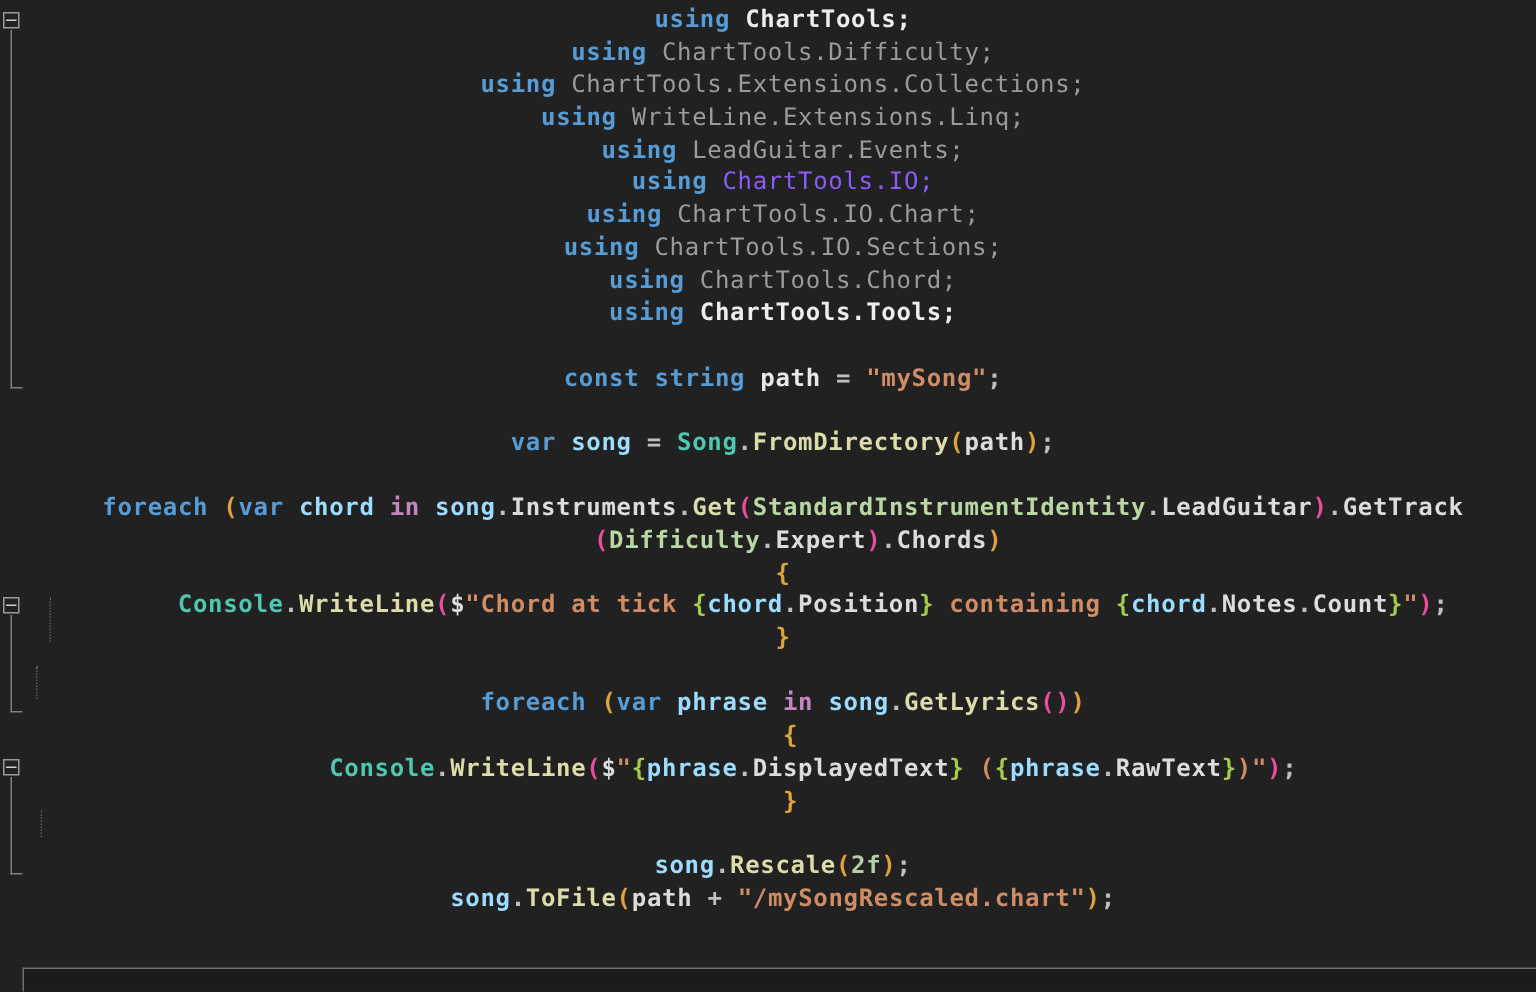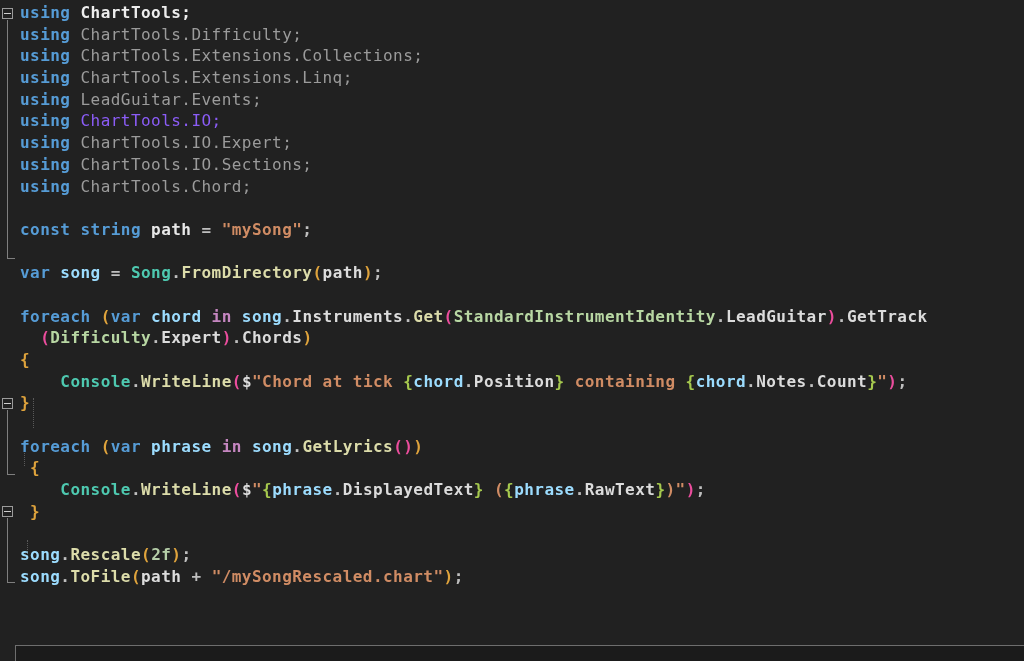--- a/index.html
+++ b/index.html
@@ -1,18 +1,18 @@
 <!DOCTYPE html>
 <html><head>
 <meta charset="utf-8">
 <style>
   html,body{margin:0;padding:0;background:#212121;}
   body{width:1024px;height:661px;overflow:hidden;position:relative;
        font-family:"DejaVu Sans Mono","Liberation Mono",monospace;}
-  .editor{position:absolute;inset:0;background:#212121;}
+  .editor{position:absolute;inset:0;background:#212121;text-align:center;}
   .code{position:absolute;left:0;top:2px;width:1024px;
         font-size:16px;line-height:21.7px;letter-spacing:0.45px;}
   .line{white-space:pre;height:21.7px;padding-left:20px;}
   .tok{font-weight:600;}
   .tok-g{font-weight:400;}
   .tok-kb,.tok-u,.tok-ib,.tok-b1,.tok-b2,.tok-b3{font-weight:700;}
 
   
   .foldbox{position:absolute;width:11px;height:11px;border:1px solid #9b9b9b;
            background:#212121;box-sizing:border-box;cursor:pointer;}
@@ -40,26 +40,27 @@
   <div class="foldline" style="left:7px;top:518px;height:64px;"></div>
 
   <div class="guide" style="left:33px;top:398px;height:30px;"></div>
   <div class="guide" style="left:24px;top:444px;height:22px;"></div>
   <div class="guide" style="left:27px;top:540px;height:18px;"></div>
 
   <div class="code" id="code">
       <div class="line"><span class="tok tok-kb" style="color: rgb(86, 156, 214);">using </span><span class="tok tok-u" style="color: rgb(237, 237, 237);">ChartTools;</span></div>
       <div class="line"><span class="tok tok-k" style="color: rgb(86, 156, 214);">using </span><span class="tok tok-g" style="color: rgb(155, 155, 155);">ChartTools.Difficulty;</span></div>
       <div class="line"><span class="tok tok-k" style="color: rgb(86, 156, 214);">using </span><span class="tok tok-g" style="color: rgb(155, 155, 155);">ChartTools.Extensions.Collections;</span></div>
-      <div class="line"><span class="tok tok-k" style="color: rgb(86, 156, 214);">using </span><span class="tok tok-g" style="color: rgb(155, 155, 155);">ChartTools.Extensions.Linq;</span></div>
+      <div class="line"><span class="tok tok-k" style="color: rgb(86, 156, 214);">using </span><span class="tok tok-g" style="color: rgb(155, 155, 155);">WriteLine.Extensions.Linq;</span></div>
       <div class="line"><span class="tok tok-k" style="color: rgb(86, 156, 214);">using </span><span class="tok tok-g" style="color: rgb(155, 155, 155);">LeadGuitar.Events;</span></div>
       <div class="line"><span class="tok tok-k" style="color: rgb(86, 156, 214);">using </span><span class="tok tok-g" style="color: #8b5cf6;">ChartTools.IO;</span></div>
-      <div class="line"><span class="tok tok-k" style="color: rgb(86, 156, 214);">using </span><span class="tok tok-g" style="color: rgb(155, 155, 155);">ChartTools.IO.Expert;</span></div>
+      <div class="line"><span class="tok tok-k" style="color: rgb(86, 156, 214);">using </span><span class="tok tok-g" style="color: rgb(155, 155, 155);">ChartTools.IO.Chart;</span></div>
       <div class="line"><span class="tok tok-k" style="color: rgb(86, 156, 214);">using </span><span class="tok tok-g" style="color: rgb(155, 155, 155);">ChartTools.IO.Sections;</span></div>
       <div class="line"><span class="tok tok-k" style="color: rgb(86, 156, 214);">using </span><span class="tok tok-g" style="color: rgb(155, 155, 155);">ChartTools.Chord;</span></div>
+      <div class="line"><span class="tok tok-kb" style="color: rgb(86, 156, 214);">using </span><span class="tok tok-u" style="color: rgb(237, 237, 237);">ChartTools.Tools;</span></div>
       <div class="line"></div>
       <div class="line"><span class="tok tok-k" style="color: rgb(86, 156, 214);">const string </span><span class="tok tok-ib" style="color: rgb(232, 232, 232);">path</span><span class="tok tok-p" style="color: rgb(191, 191, 191);"> = </span><span class="tok tok-s" style="color: rgb(208, 140, 100);">"mySong"</span><span class="tok tok-p" style="color: rgb(191, 191, 191);">;</span></div>
       <div class="line"></div>
       <div class="line"><span class="tok tok-k" style="color: rgb(86, 156, 214);">var </span><span class="tok tok-v" style="color: rgb(156, 220, 254);">song</span><span class="tok tok-p" style="color: rgb(191, 191, 191);"> = </span><span class="tok tok-t" style="color: rgb(78, 201, 176);">Song</span><span class="tok tok-p" style="color: rgb(191, 191, 191);">.</span><span class="tok tok-m" style="color: rgb(220, 220, 170);">FromDirectory</span><span class="tok tok-b1" style="color: rgb(223, 163, 60);">(</span><span class="tok tok-i" style="color: rgb(220, 220, 220);">path</span><span class="tok tok-b1" style="color: rgb(223, 163, 60);">)</span><span class="tok tok-p" style="color: rgb(191, 191, 191);">;</span></div>
       <div class="line"></div>
       <div class="line"><span class="tok tok-k" style="color: rgb(86, 156, 214);">foreach </span><span class="tok tok-b1" style="color: rgb(223, 163, 60);">(</span><span class="tok tok-k" style="color: rgb(86, 156, 214);">var </span><span class="tok tok-v" style="color: rgb(156, 220, 254);">chord </span><span class="tok tok-c" style="color: rgb(197, 134, 192);">in </span><span class="tok tok-v" style="color: rgb(156, 220, 254);">song</span><span class="tok tok-p" style="color: rgb(191, 191, 191);">.</span><span class="tok tok-i" style="color: rgb(220, 220, 220);">Instruments</span><span class="tok tok-p" style="color: rgb(191, 191, 191);">.</span><span class="tok tok-m" style="color: rgb(220, 220, 170);">Get</span><span class="tok tok-b2" style="color: rgb(235, 77, 157);">(</span><span class="tok tok-e" style="color: rgb(184, 215, 163);">StandardInstrumentIdentity</span><span class="tok tok-p" style="color: rgb(191, 191, 191);">.</span><span class="tok tok-i" style="color: rgb(220, 220, 220);">LeadGuitar</span><span class="tok tok-b2" style="color: rgb(235, 77, 157);">)</span><span class="tok tok-p" style="color: rgb(191, 191, 191);">.</span><span class="tok tok-i" style="color: rgb(220, 220, 220);">GetTrack</span></div>
       <div class="line"><span class="tok tok-p" style="color: rgb(191, 191, 191);">  </span><span class="tok tok-b2" style="color: rgb(235, 77, 157);">(</span><span class="tok tok-e" style="color: rgb(184, 215, 163);">Difficulty</span><span class="tok tok-p" style="color: rgb(191, 191, 191);">.</span><span class="tok tok-i" style="color: rgb(220, 220, 220);">Expert</span><span class="tok tok-b2" style="color: rgb(235, 77, 157);">)</span><span class="tok tok-p" style="color: rgb(191, 191, 191);">.</span><span class="tok tok-i" style="color: rgb(220, 220, 220);">Chords</span><span class="tok tok-b1" style="color: rgb(223, 163, 60);">)</span></div>
       <div class="line"><span class="tok tok-b1" style="color: rgb(223, 163, 60);">{</span></div>
       <div class="line"><span class="tok tok-p" style="color: rgb(191, 191, 191);">    </span><span class="tok tok-t" style="color: rgb(78, 201, 176);">Console</span><span class="tok tok-p" style="color: rgb(191, 191, 191);">.</span><span class="tok tok-m" style="color: rgb(220, 220, 170);">WriteLine</span><span class="tok tok-b2" style="color: rgb(235, 77, 157);">(</span><span class="tok tok-i" style="color: rgb(220, 220, 220);">$</span><span class="tok tok-s" style="color: rgb(208, 140, 100);">"Chord at tick </span><span class="tok tok-b3" style="color: rgb(166, 201, 78);">{</span><span class="tok tok-v" style="color: rgb(156, 220, 254);">chord</span><span class="tok tok-p" style="color: rgb(191, 191, 191);">.</span><span class="tok tok-i" style="color: rgb(220, 220, 220);">Position</span><span class="tok tok-b3" style="color: rgb(166, 201, 78);">}</span><span class="tok tok-s" style="color: rgb(208, 140, 100);"> containing </span><span class="tok tok-b3" style="color: rgb(166, 201, 78);">{</span><span class="tok tok-v" style="color: rgb(156, 220, 254);">chord</span><span class="tok tok-p" style="color: rgb(191, 191, 191);">.</span><span class="tok tok-i" style="color: rgb(220, 220, 220);">Notes</span><span class="tok tok-p" style="color: rgb(191, 191, 191);">.</span><span class="tok tok-i" style="color: rgb(220, 220, 220);">Count</span><span class="tok tok-b3" style="color: rgb(166, 201, 78);">}</span><span class="tok tok-s" style="color: rgb(208, 140, 100);">"</span><span class="tok tok-b2" style="color: rgb(235, 77, 157);">)</span><span class="tok tok-p" style="color: rgb(191, 191, 191);">;</span></div>
       <div class="line"><span class="tok tok-b1" style="color: rgb(223, 163, 60);">}</span></div>

